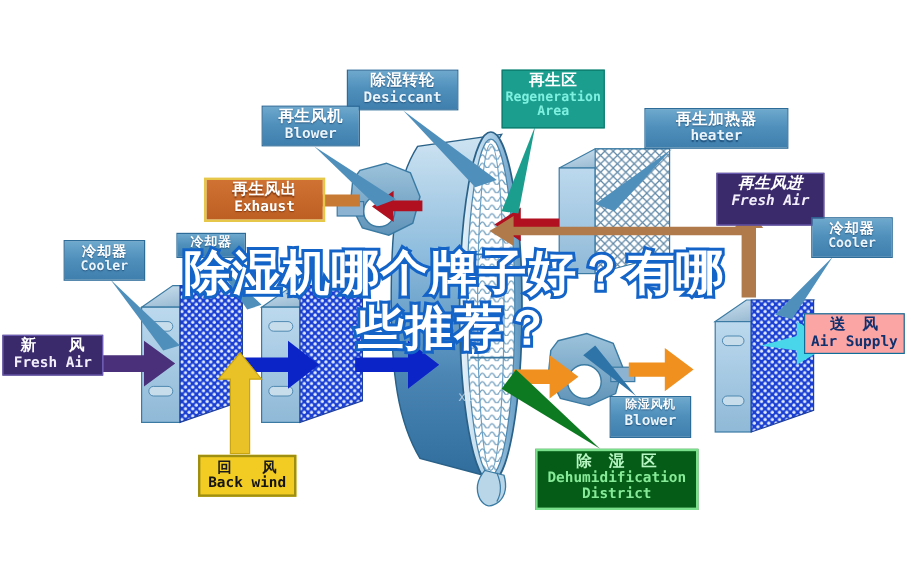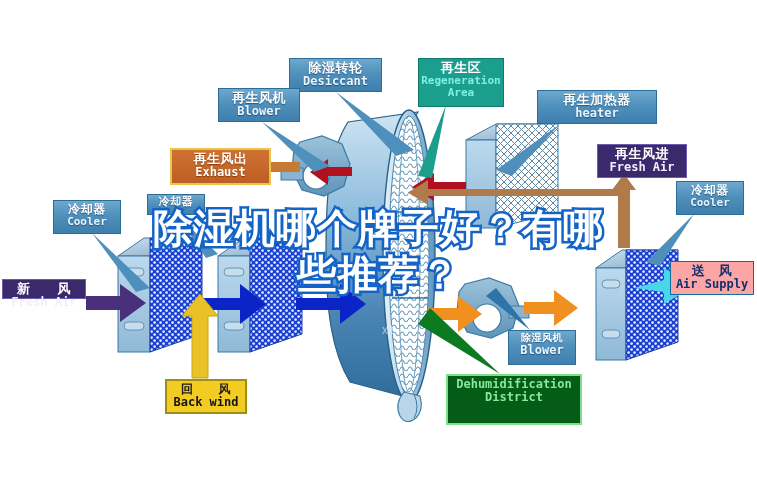--- a/index.html
+++ b/index.html
@@ -233,21 +233,21 @@
   <div class="lbl teal" style="left:418px;top:58px;width:86px;height:49px;padding-top:2px;">
     <span class="cn" style="font-size:13px;">再生区</span>
     <span class="en" style="font-size:11px;white-space:normal;line-height:1.05;">Regeneration Area</span>
   </div>
 
   <div class="lbl blue" style="left:537px;top:90px;width:120px;height:34px;padding-top:2px;">
     <span class="cn" style="font-size:13px;">再生加热器</span>
     <span class="en" style="font-size:12px;">heater</span>
   </div>
 
-  <div class="lbl purple" style="left:597px;top:144px;width:90px;height:34px;padding-top:2px;">
+  <div class="lbl purple" style="left:597px;top:144px;width:90px;height:44px;padding-top:2px;font-style:italic;">
     <span class="cn" style="font-size:13px;">再生风进</span>
     <span class="en" style="font-size:12px;">Fresh Air</span>
   </div>
 
   <div class="lbl blue" style="left:676px;top:181px;width:68px;height:34px;padding-top:2px;">
     <span class="cn" style="font-size:12px;">冷却器</span>
     <span class="en" style="font-size:11px;">Cooler</span>
   </div>
 
   <div class="lbl blue" style="left:53px;top:200px;width:68px;height:34px;padding-top:2px;">
@@ -257,41 +257,42 @@
 
   <div class="lbl blue" style="left:147px;top:194px;width:58px;height:21px;padding-top:1px;">
     <span class="cn" style="font-size:11px;">冷却器</span>
   </div>
 
   <div class="lbl orange" style="left:170px;top:148px;width:101px;height:37px;padding-top:2px;">
     <span class="cn" style="font-size:13px;">再生风出</span>
     <span class="en" style="font-size:12px;">Exhaust</span>
   </div>
 
-  <div class="lbl purple" style="left:2px;top:279px;width:84px;height:20px;padding-top:2px;">
+  <div class="lbl purple" style="left:2px;top:279px;width:84px;height:34px;padding-top:2px;">
     <span class="cn" style="font-size:13px;">新　　风</span>
     <span class="en" style="font-size:12px;">Fresh Air</span>
   </div>
 
   <div class="lbl cyanbox" style="left:670px;top:261px;width:84px;height:34px;padding-top:2px;">
     <span class="cn" style="font-size:13px;">送　风</span>
     <span class="en" style="font-size:12px;">Air Supply</span>
   </div>
 
   <div class="lbl blue" style="left:508px;top:330px;width:68px;height:35px;padding-top:2px;">
     <span class="cn" style="font-size:10px;">除湿风机</span>
     <span class="en" style="font-size:12px;">Blower</span>
   </div>
 
   <div class="lbl yellow" style="left:165px;top:379px;width:82px;height:35px;padding-top:2px;">
     <span class="cn" style="font-size:12px;">回　　风</span>
     <span class="en" style="font-size:12px;">Back wind</span>
   </div>
 
   <div class="lbl dgreen" style="left:446px;top:374px;width:136px;height:51px;padding-top:2px;">
+    <span class="cn" style="font-size:13px;">除　湿　区</span>
     <span class="en" style="font-size:12px;white-space:normal;line-height:1.05;">Dehumidification District</span>
   </div>
 
   <div id="headline">
     <span class="l1">除湿机哪个牌子好？有哪</span>
     <span class="l2">些推荐？</span>
   </div>
 
 </div>
 

